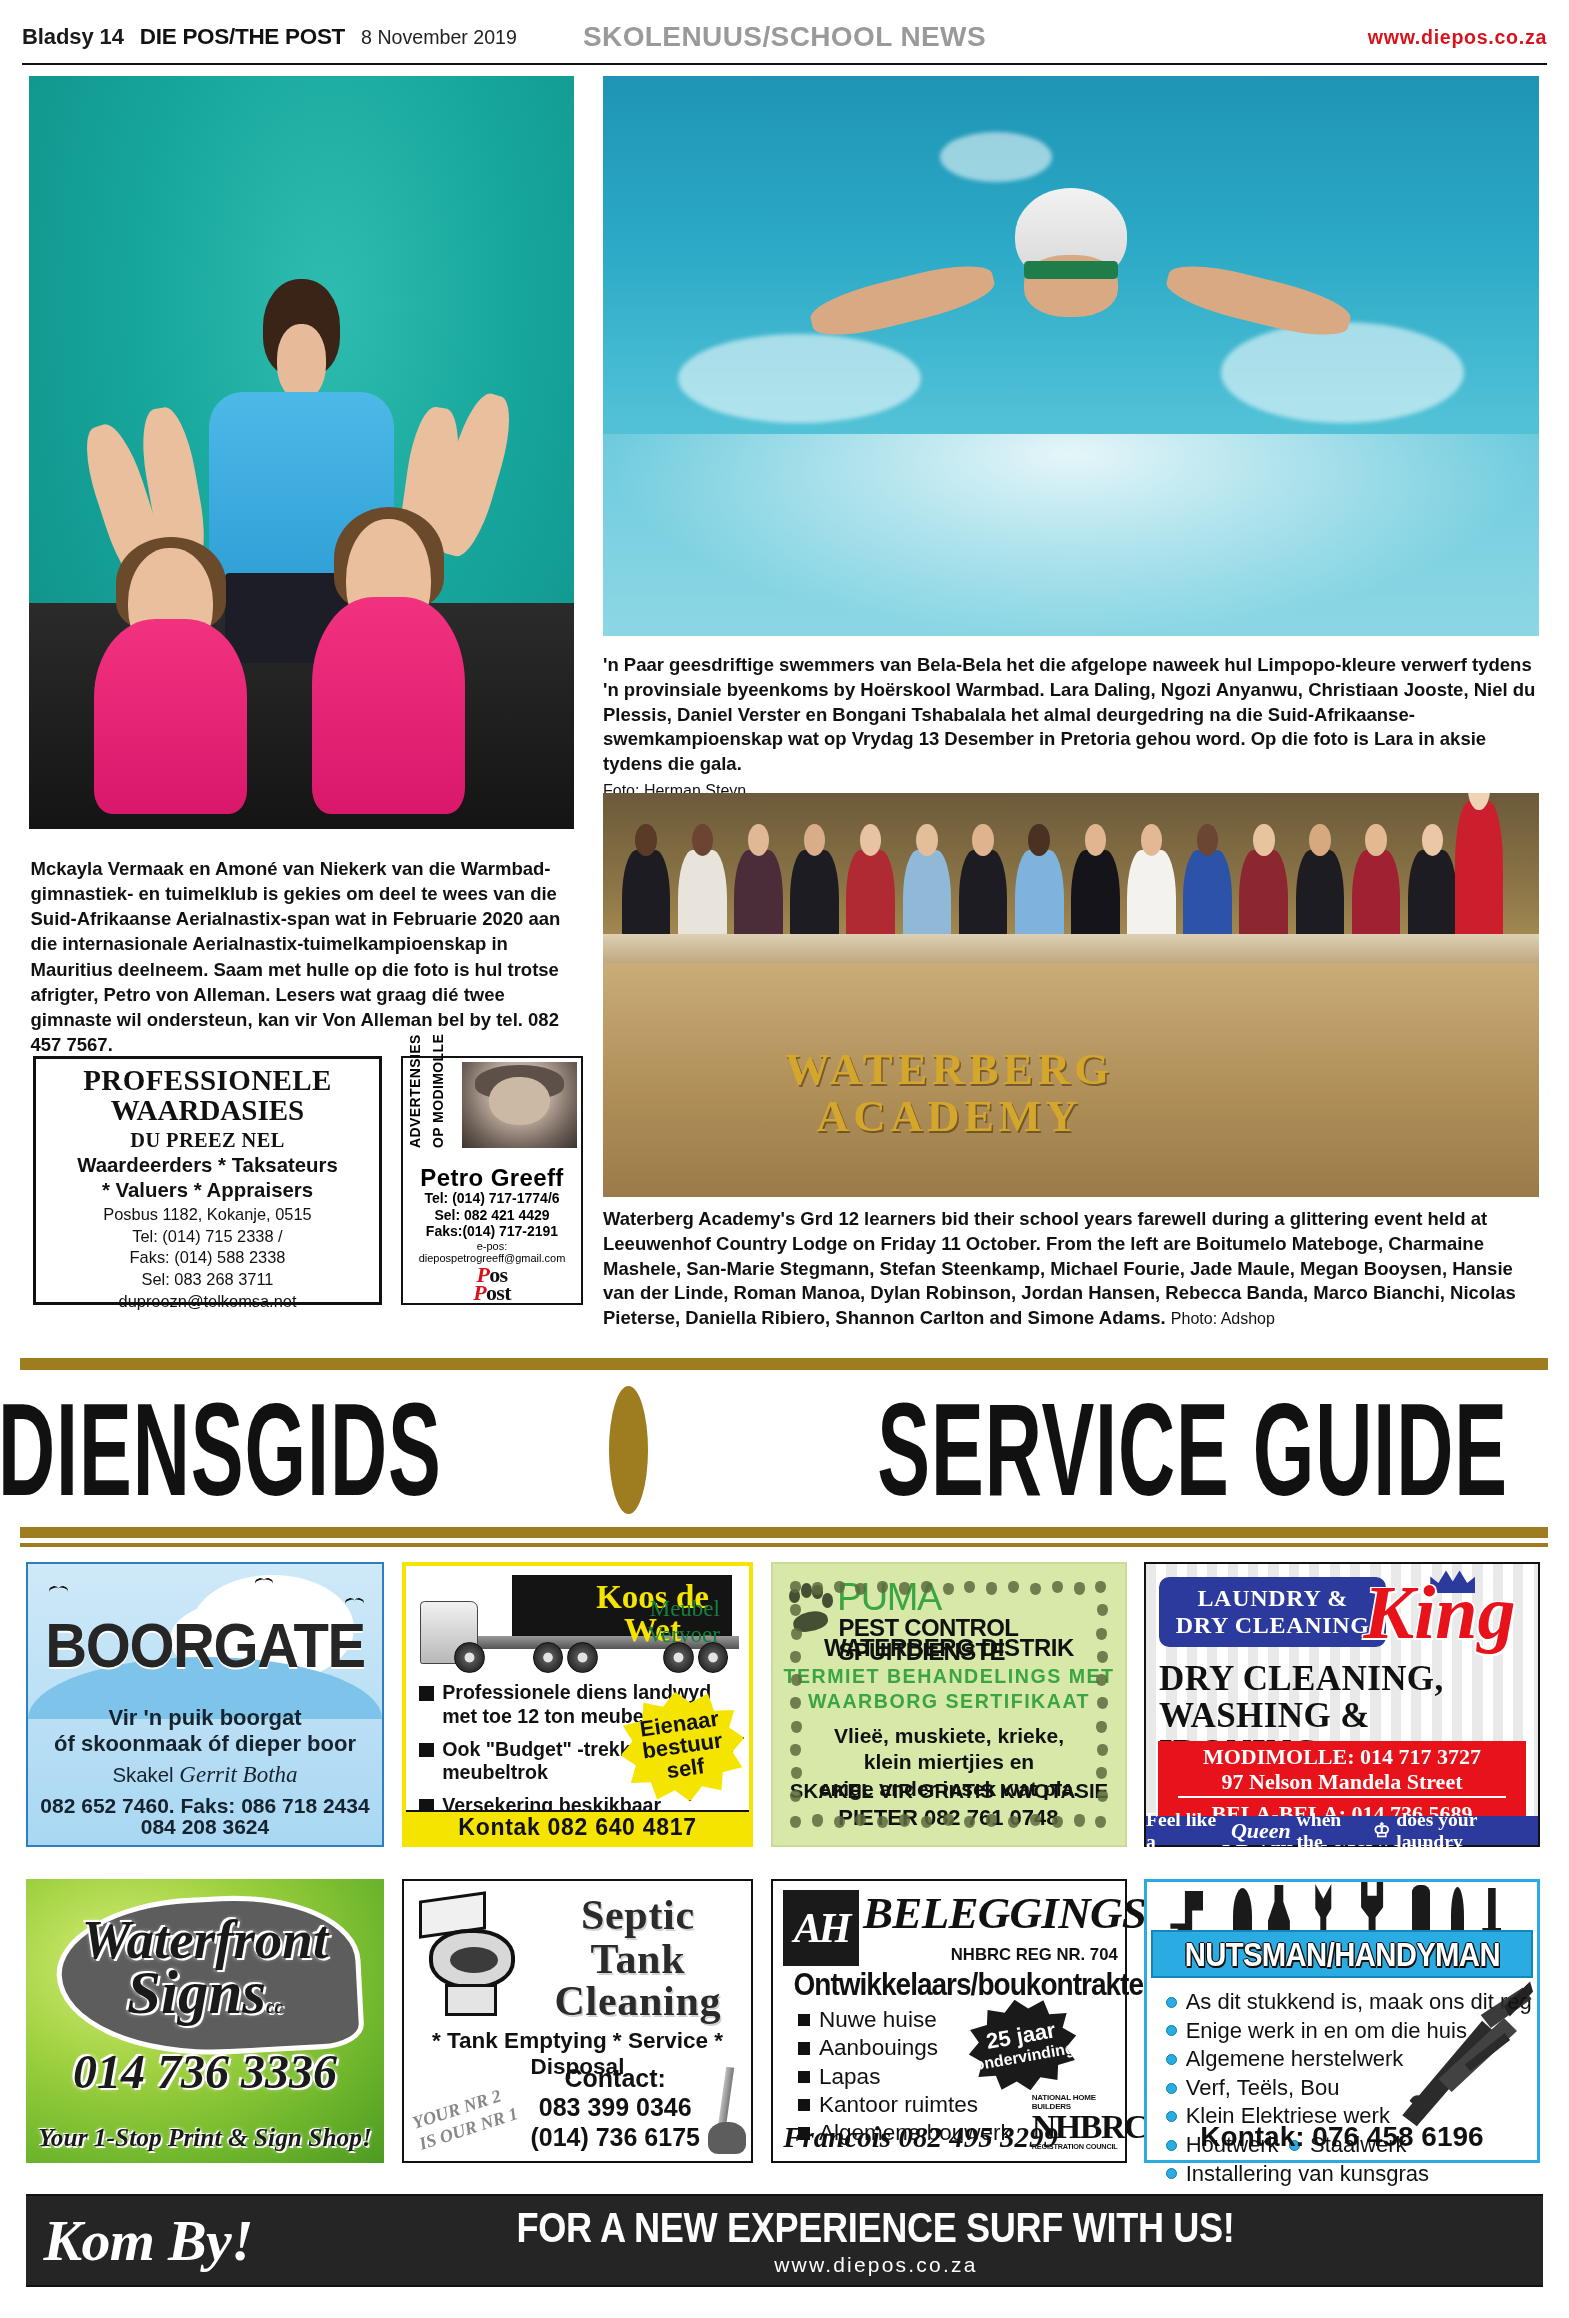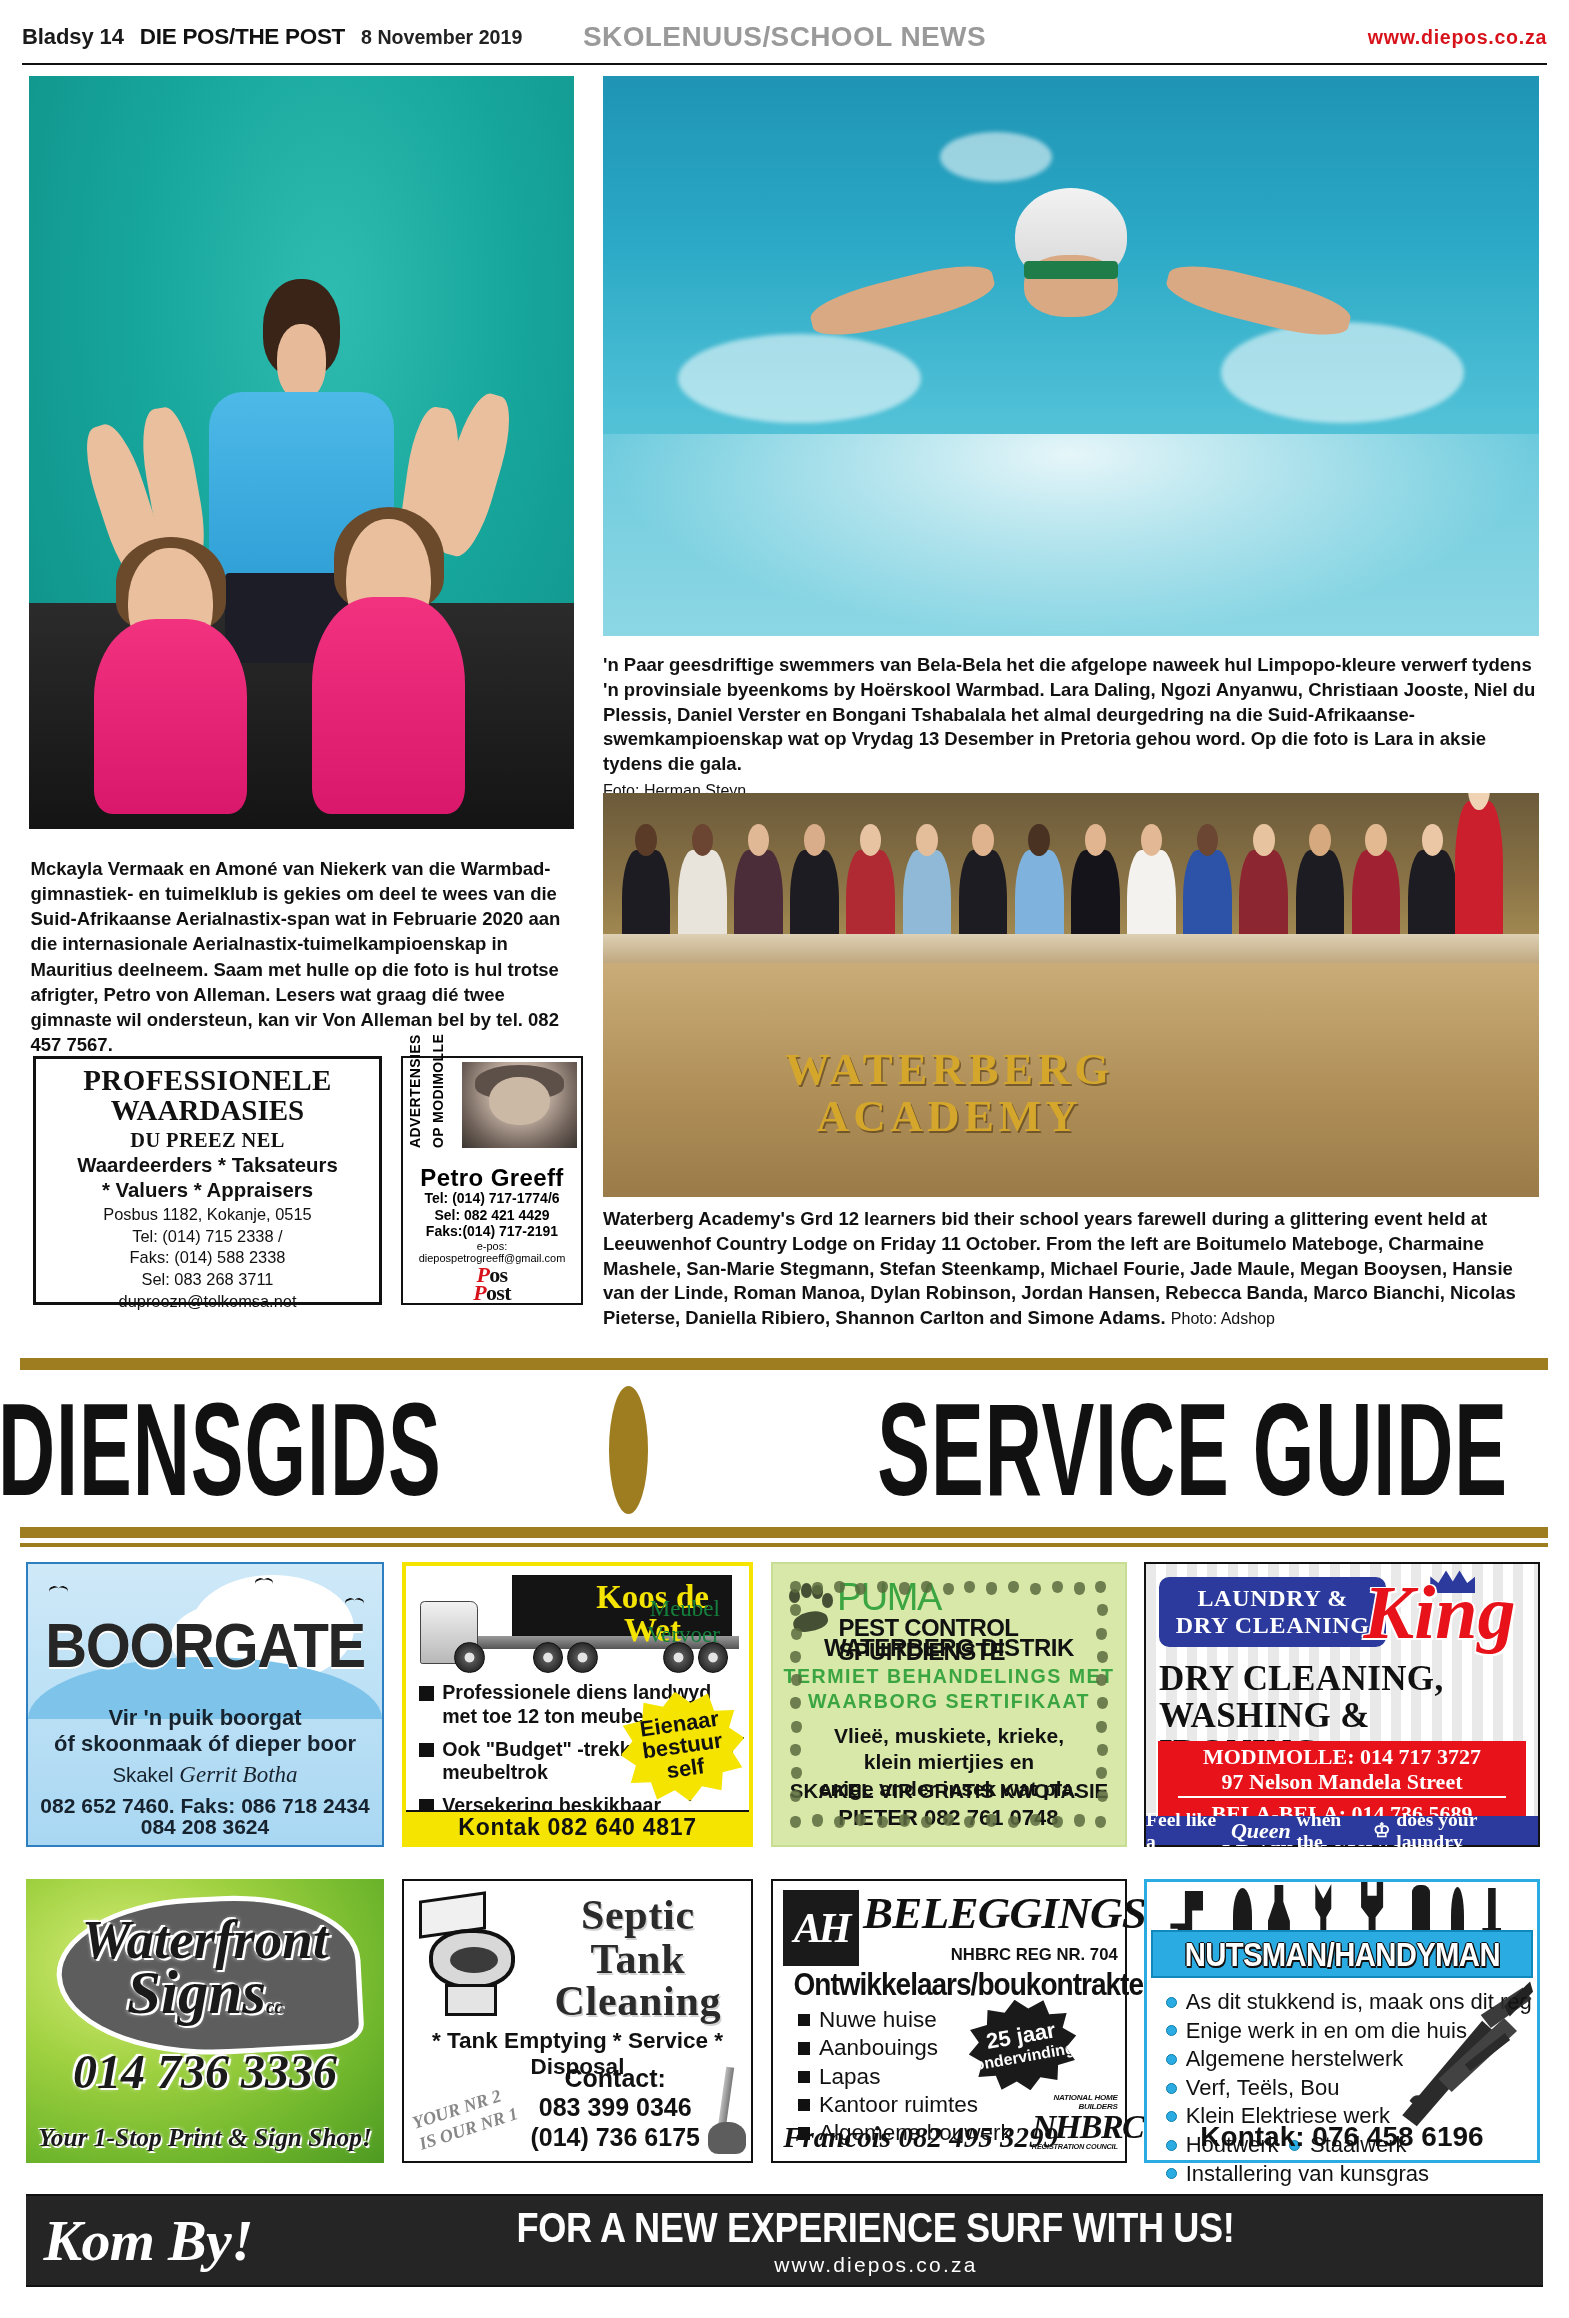--- a/index.html
+++ b/index.html
@@ -12,21 +12,21 @@
   .page { position: relative; width: 1569px; height: 2319px; background:#fff; }
 
   
   .masthead {
     position:absolute; left:22px; top:14.5px; width:1525px; height:45px;
     display:flex; align-items:center;
   }
   .mh-left { display:flex; align-items:baseline; gap:16px; white-space:nowrap; }
   .mh-page { font-size:22px; font-weight:bold; color:#1a1a1a; letter-spacing:-0.1px; }
   .mh-title { font-size:22.5px; font-weight:bold; color:#111; letter-spacing:-0.3px; }
-  .mh-date { font-size:19.6px; color:#222; font-weight:700; }
+  .mh-date { font-size:19.6px; color:#222; font-weight:400; }
   .mh-section {
     position:absolute; left:0; right:0; text-align:center;
     font-size:28px; font-weight:bold; color:#9a9a9a; letter-spacing:0.4px;
     font-family:"Liberation Sans", sans-serif;
   }
   .mh-url {
     position:absolute; right:0; font-size:19.6px; font-weight:bold; color:#d8121a;
     letter-spacing:0.7px;
   }
   .mh-rule { position:absolute; left:22px; top:63px; width:1525px; height:2.2px; background:#111; }
@@ -367,22 +367,22 @@
   .ah-list .sq { width:12.4px; height:12.4px; background:#111; flex:0 0 auto; }
   .ah-burst { position:absolute; right:48px; top:118px; width:109px; height:92px;
     background:#1a1a1a; color:#fff; font-weight:bold; font-size:19px;
     display:flex; flex-direction:column; align-items:center; justify-content:center;
     text-align:center; line-height:1.08; transform:rotate(-10deg);
     clip-path: polygon(50% 0%, 61% 12%, 76% 6%, 79% 22%, 95% 24%, 89% 39%, 100% 50%,
       89% 61%, 95% 76%, 79% 78%, 76% 94%, 61% 88%, 50% 100%, 39% 88%, 24% 94%,
       21% 78%, 5% 76%, 11% 61%, 0% 50%, 11% 39%, 5% 24%, 21% 22%, 24% 6%, 39% 12%); }
   .ah-burst .b1 { font-size:22px; }
   .ah-burst .b2 { font-size:16px; }
-  .ah-nhbrc { position:absolute; right:7.3px; bottom:10.2px; width:86px; text-align:right;
-    color:#111;font-style:italic; }
+  .ah-nhbrc { position:absolute; right:7.3px; bottom:10.2px; width:86px; text-align:left;
+    color:#111; }
   .ah-nhbrc .t { font-size:8px; font-weight:bold; letter-spacing:-0.2px; }
   .ah-nhbrc .m { font-family:"Liberation Serif", serif; font-weight:bold;
     font-size:34px; line-height:0.92; letter-spacing:-1.5px; }
   .ah-nhbrc .b { font-size:7.3px; font-weight:bold; letter-spacing:-0.2px; }
   .ah-contact { position:absolute; left:10.2px; bottom:7.3px;
     font-family:"Liberation Serif", serif; font-style:italic; font-weight:bold;
     font-size:29px; color:#111; }
 
   #ad-nuts { left:1144px; top:1879px; width:396px; height:284px;
     border:3.6px solid #2aace2; background:#fff; }

